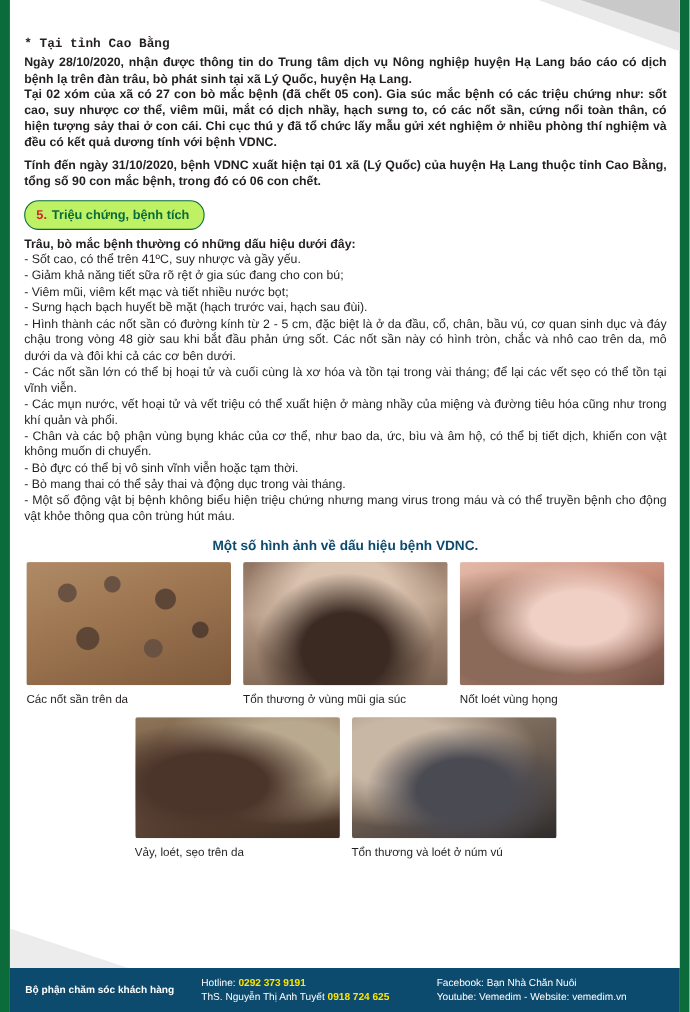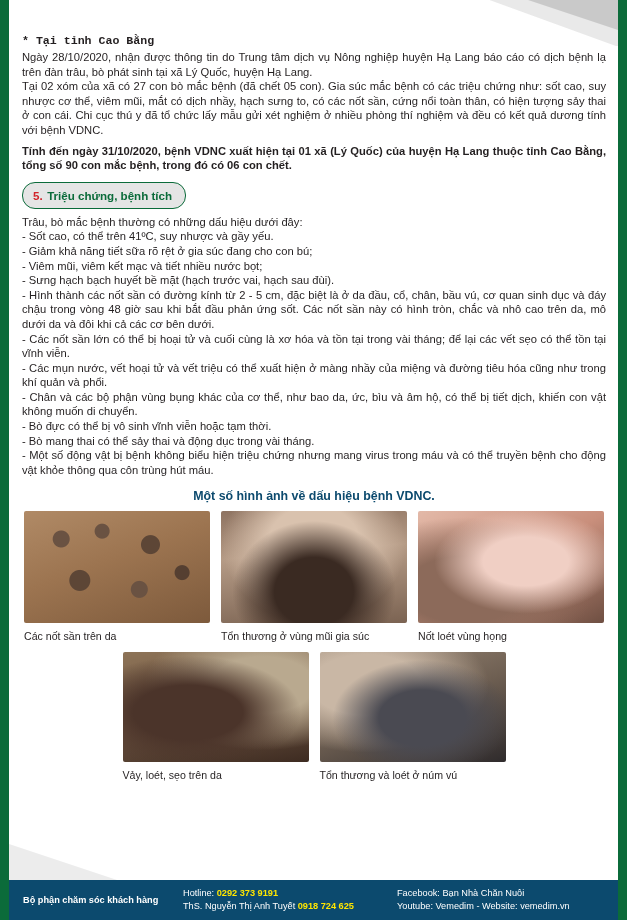--- a/index.html
+++ b/index.html
@@ -44,38 +44,39 @@
     width: 584px;
   }
 
   p { margin: 0; }
 
   .para {
     font-size: 11.2px;
     line-height: 14.6px;
     text-align: justify;
     color: #231f20;
+    font-weight: bold;
   }
   .bold { font-weight: bold; }
   .head-star {
     font-size: 11.6px;
     font-weight: bold;
     margin-bottom: 3px;
     font-family: Liberation Mono, monospace;
   }
   .spacer-6 { height: 6px; }
 
   
   .section-pill {
     display: inline-block;
     border: 1.4px solid #0b6b3a;
     border-radius: 13px;
     padding: 3px 13px 4px 10px;
     margin: 9px 0 6px 0;
-    background: #e5e5e5;
+    background: #bef264;
   }
   .section-pill .num {
     color: #d2232a;
     font-weight: bold;
     font-size: 11.6px;
   }
   .section-pill .ttl {
     color: #0b6b3a;
     font-weight: bold;
     font-size: 11.6px;

